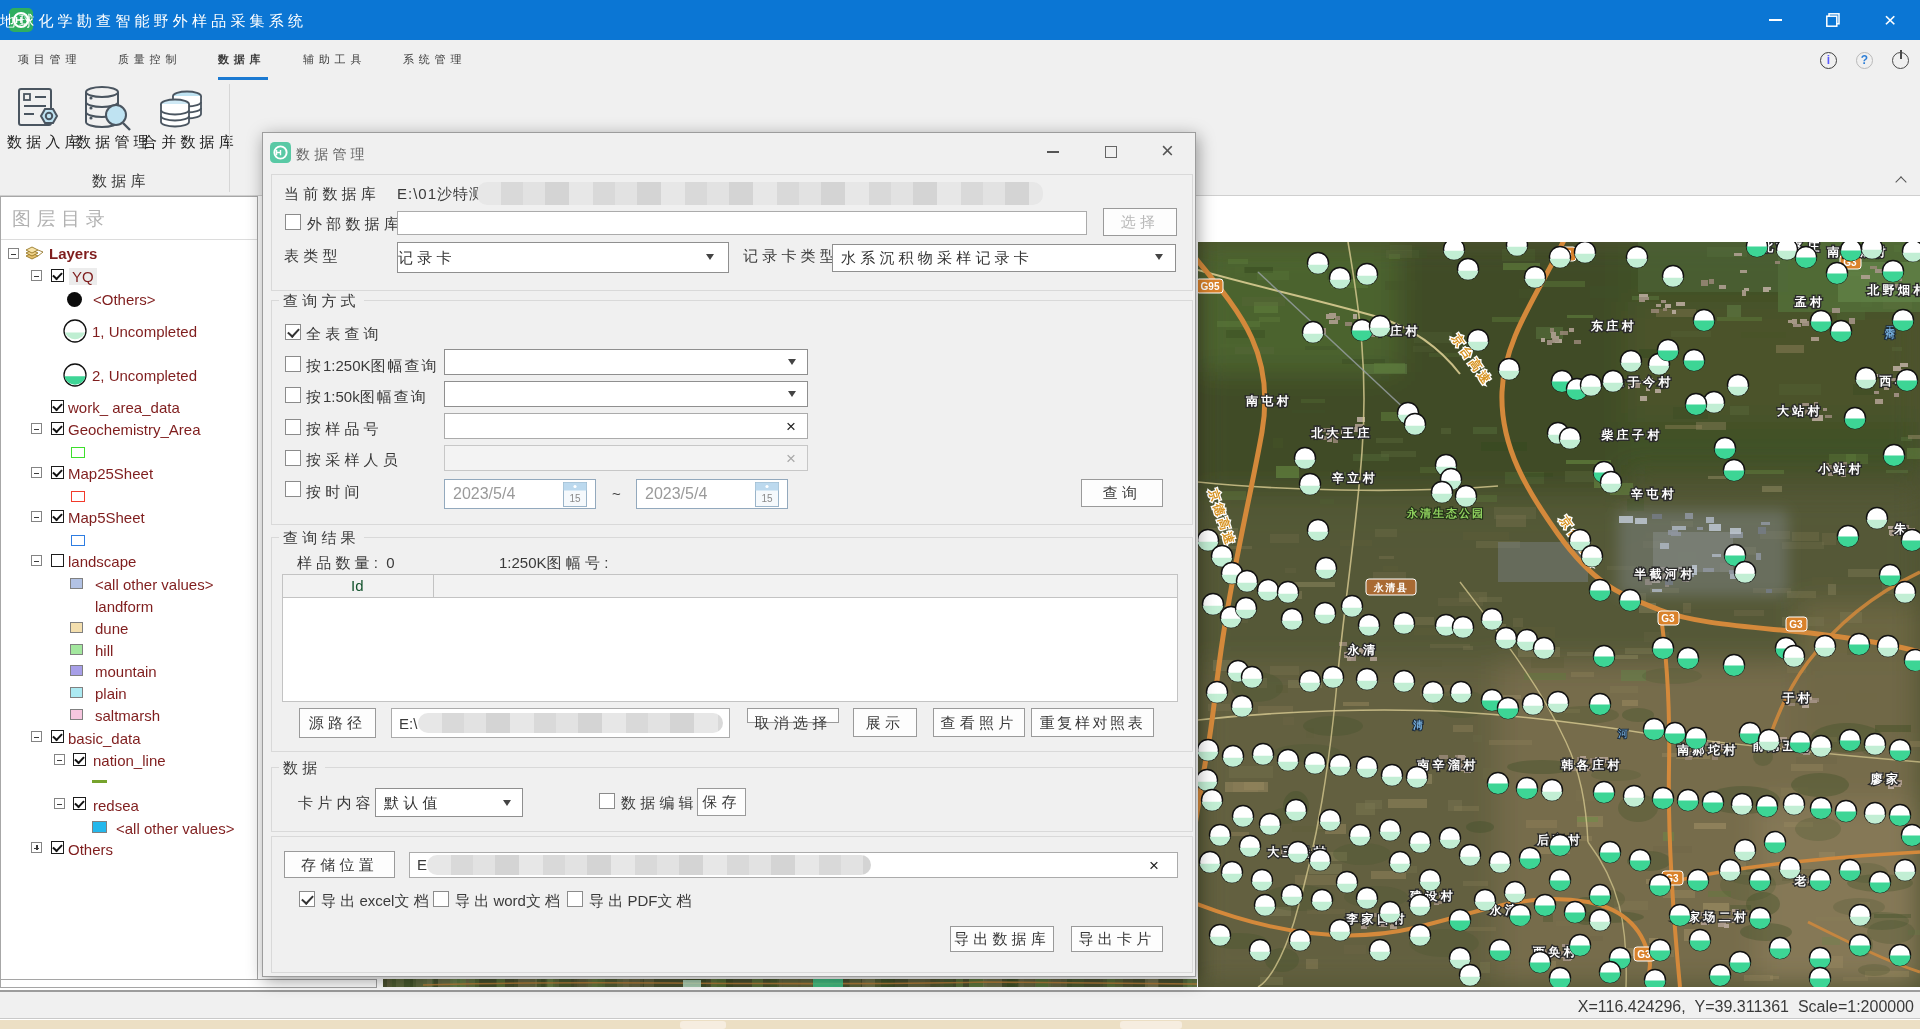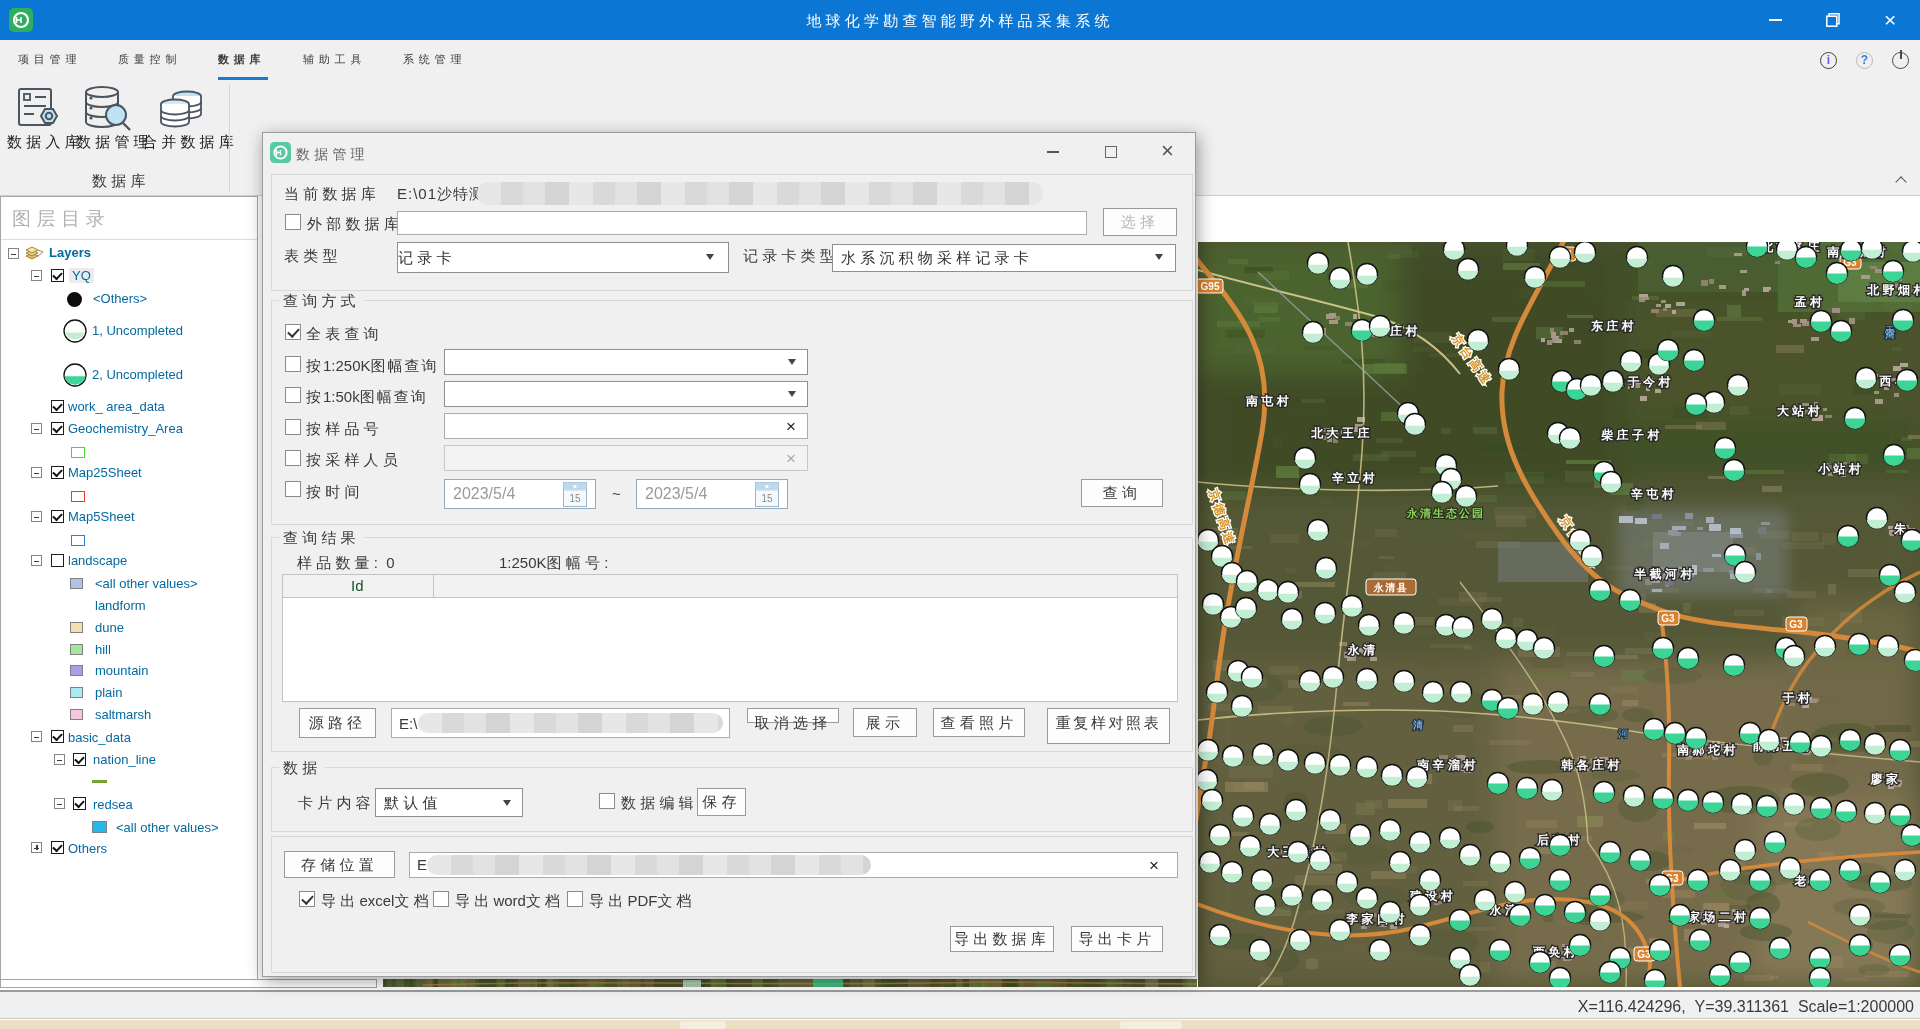--- a/index.html
+++ b/index.html
@@ -1,19 +1,19 @@
 <!DOCTYPE html>
 <html><head><meta charset="utf-8"><style>
 *{margin:0;padding:0;box-sizing:border-box}
 html,body{width:1920px;height:1029px;overflow:hidden;font-family:"Liberation Sans",sans-serif;background:#fff}
 .ab{position:absolute}
 .zh{letter-spacing:4.2px}
 .zh16{letter-spacing:4.8px}
 #titlebar{left:0;top:0;width:1920px;height:40px;background:#0b76d4}
-#title{width:1920px;top:12px;text-align:center;color:#fff;font-size:15px}
+#title{width:1920px;top:12px;color:#fff;font-size:15px}
 #menubar{left:0;top:40px;width:1920px;height:156px;background:#f0f0f0;border-bottom:1px solid #cfcfcf}
 .mitem{top:52px;font-size:11px;color:#3a3a3a}
 #lpanel{left:0;top:196px;width:258px;height:790px;background:#fff;border:1px solid #a7a7a7}
 #map{left:1198px;top:242px;width:722px;height:745px;overflow:hidden}
 #statusbar{left:0;top:990px;width:1920px;height:29px;background:#f0f0f0;border-top:2px solid #9c9c9c;border-bottom:1px solid #c9c9c9}
 #taskbar{left:0;top:1020px;width:1920px;height:9px;background:#ecdfc4}
 #dialog{left:262px;top:132px;width:934px;height:845px;background:#f0f0f0;border:1px solid #9c9c9c;box-shadow:2px 4px 16px rgba(0,0,0,.38)}
 .gbx{border:1px solid #d9d9d9;background:#f0f0f0}
 .glabel{font-size:15px;color:#3a3a3a;background:#f0f0f0;padding:0 4px}
 .lbl{font-size:15px;color:#3a3a3a;white-space:nowrap}
@@ -21,21 +21,21 @@
 .btn{background:#fdfdfd;border:1px solid #9a9a9a;font-size:15px;color:#3a3a3a;text-align:center}
 .combo{background:#fff;border:1px solid #8f8f8f;font-size:15px;color:#333}
 .arr{width:0;height:0;border-left:4.5px solid transparent;border-right:4.5px solid transparent;border-top:6px solid #444}
 .ck{width:16px;height:16px;background:#fff;border:1px solid #8b8b8b}
 .ck.on::after{content:'';position:absolute;left:2px;top:3px;width:9px;height:5px;border-left:2px solid #333;border-bottom:2px solid #333;transform:rotate(-47deg)}
 .tck{width:13px;height:13px;background:#fff;border:1.6px solid #1c1c1c}
 .tck.on::after{content:'';position:absolute;left:1px;top:2px;width:7px;height:4px;border-left:2px solid #111;border-bottom:2px solid #111;transform:rotate(-47deg)}
 .exp{width:11px;height:11px;background:#fff;border:1px solid #848484}
 .exp::after{content:'';position:absolute;left:2px;top:4.5px;width:5px;height:1.4px;background:#3c3c3c}
 .exp.plus::before{content:'';position:absolute;left:4.3px;top:2.2px;width:1.4px;height:5px;background:#3c3c3c}
-.tt{font-size:13px;color:#0369a1;white-space:nowrap}
+.tt{font-size:15px;color:#7f1d1d;white-space:nowrap}
 .blur{background:repeating-linear-gradient(90deg,#e7e7e7 0 24px,#d9d9d9 24px 46px,#e2e2e2 46px 68px,#d4d4d4 68px 92px);border-radius:10px}
 .xmark{color:#222;font-size:17px;line-height:1}
 .sw{border:1px solid #808080}
 </style></head>
 <body>
 <div class="ab" id="titlebar"></div>
 <svg class="ab" style="left:9px;top:8px" width="24" height="24" viewBox="0 0 24 24">
 <rect width="24" height="24" rx="5" fill="#2fae5f"></rect>
 <circle cx="12" cy="12" r="7" fill="none" stroke="#fff" stroke-width="2.2"></circle>
 <path d="M8,15 L8,9 M8,12 L12,12 M12,9 L12,15" stroke="#2fae5f" stroke-width="0"></path>
@@ -1346,21 +1346,21 @@
     <div class="ab" style="left:19px;top:441px;width:896px;height:24px;background:#f2f2f2;border:1px solid #c3c3c3"></div>
     <div class="ab" style="left:170px;top:441px;width:1px;height:24px;background:#c3c3c3"></div>
     <div class="ab" style="left:88px;top:444px;font-size:15px;color:#14532d">Id</div>
     <div class="ab btn zh" style="left:36px;top:575px;width:77px;height:30px;line-height:28px">源路径</div>
     <div class="ab inp" style="left:128px;top:575px;width:339px;height:30px"></div>
     <div class="ab lbl" style="left:136px;top:582px">E:\</div>
     <div class="ab blur" style="left:155px;top:580px;width:305px;height:20px"></div>
     <div class="ab btn zh" style="left:484px;top:575px;width:92px;height:15px;line-height:27px">取消选择</div>
     <div class="ab btn zh" style="left:590px;top:575px;width:64px;height:29px;line-height:27px">展示</div>
     <div class="ab btn zh" style="left:670px;top:575px;width:92px;height:29px;line-height:27px">查看照片</div>
-    <div class="ab btn zh" style="left:784px;top:575px;width:123px;height:36px;line-height:27px;letter-spacing:2.6px">重复样对照表</div>
+    <div class="ab btn zh" style="left:768px;top:575px;width:123px;height:29px;line-height:27px;letter-spacing:2.6px">重复样对照表</div>
     <div class="ab gbx" style="left:8px;top:634px;width:922px;height:65px"></div>
     <div class="ab glabel zh" style="left:16px;top:626px">数据</div>
     <div class="ab lbl zh" style="left:35px;top:661px">卡片内容</div>
     <div class="ab combo zh" style="left:112px;top:655px;width:148px;height:29px;line-height:27px;padding-left:8px">默认值</div>
     <div class="ab arr" style="left:240px;top:667px"></div>
     <div class="ab ck" style="left:336px;top:660px"></div>
     <div class="ab lbl zh" style="left:358px;top:661px">数据编辑</div>
     <div class="ab btn zh" style="left:434px;top:655px;width:49px;height:28px;line-height:26px">保存</div>
     <div class="ab gbx" style="left:8px;top:703px;width:922px;height:137px"></div>
     <div class="ab btn zh" style="left:21px;top:718px;width:111px;height:27px;line-height:25px">存储位置</div>

